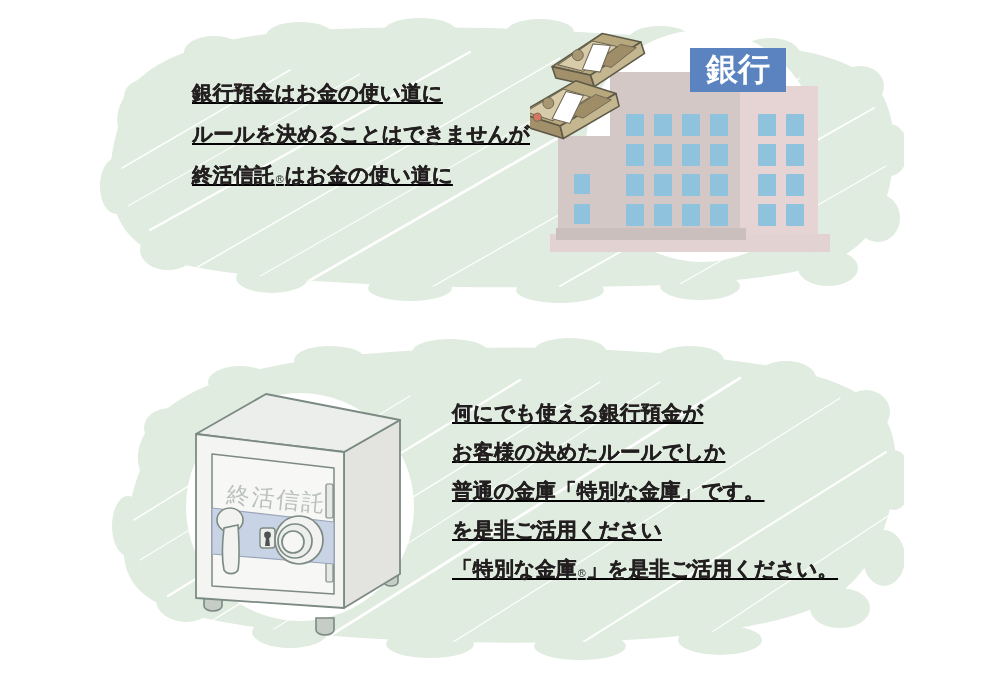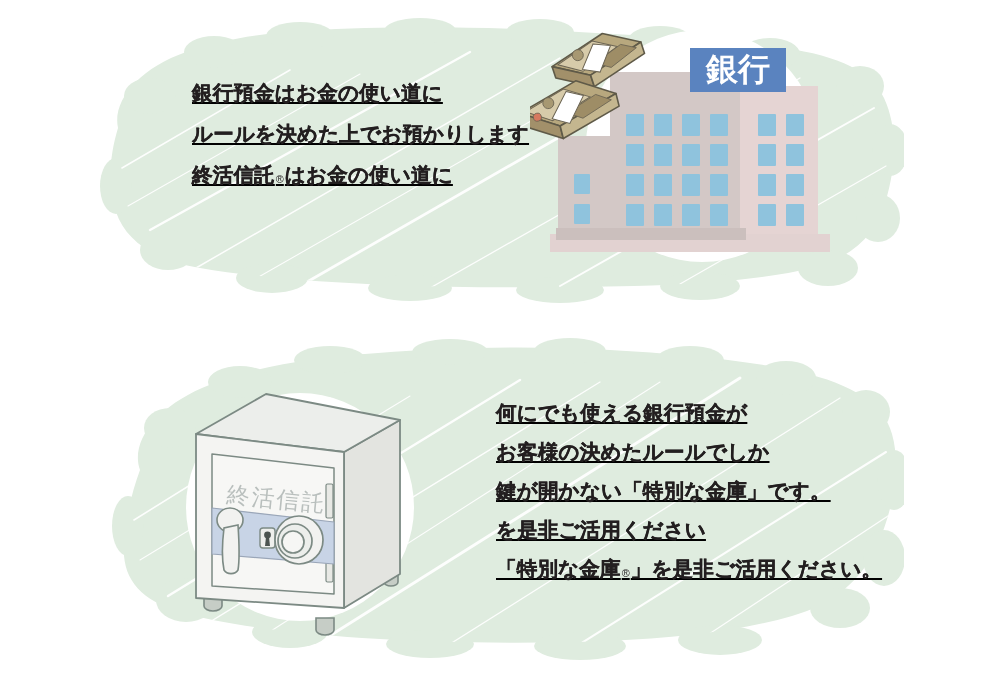--- a/index.html
+++ b/index.html
@@ -41,21 +41,21 @@
     white-space: nowrap;
     -webkit-text-stroke: 0.4px #231f20;
   }
 
   #block1-text { left: 192px; top: 72px; }
   #block1-text .text-line {
     font-size: 20.5px;
     line-height: 41px;
   }
 
-  #block2-text { left: 452px; top: 393px; margin-left: 44px; }
+  #block2-text { left: 452px; top: 393px; }
   #block2-text .text-line {
     font-size: 20.5px;
     line-height: 39px;
   }
 
   .reg {
     font-size: 0.53em;
     vertical-align: -0.12em;
     -webkit-text-stroke: 0px;
     font-weight: normal;
@@ -298,29 +298,29 @@
       <g fill="none" stroke="#7c8a84" stroke-width="1.7">
         <circle cx="131" cy="168" r="24" fill="#f2f2f0"></circle>
         <circle cx="127" cy="169" r="17" fill="#eceeeb"></circle>
         <circle cx="125" cy="170" r="11" fill="#f6f6f4"></circle>
       </g>
     </svg>
   </div>
 
   <div class="text-block" id="block1-text">
     <div class="text-line">銀行預金はお金の使い道に</div>
-    <div class="text-line">ルールを決めた上でお預かりします</div>
+    <div class="text-line">ルールを決めることはできませんが</div>
     <div class="text-line">
       <span>終活信託</span><span class="reg">®</span><span>はお金の使い道に</span>
     </div>
   </div>
 
   <div class="text-block" id="block2-text">
     <div class="text-line">何にでも使える銀行預金が</div>
     <div class="text-line">お客様の決めたルールでしか</div>
-    <div class="text-line">鍵が開かない「特別な金庫」です。</div>
+    <div class="text-line">普通の金庫「特別な金庫」です。</div>
     <div class="text-line">を是非ご活用ください</div>
     <div class="text-line">
       <span>「特別な金庫</span><span class="reg">®</span><span>」を是非ご活用ください。</span>
     </div>
   </div>
 
 </div>
 
 </body></html>

